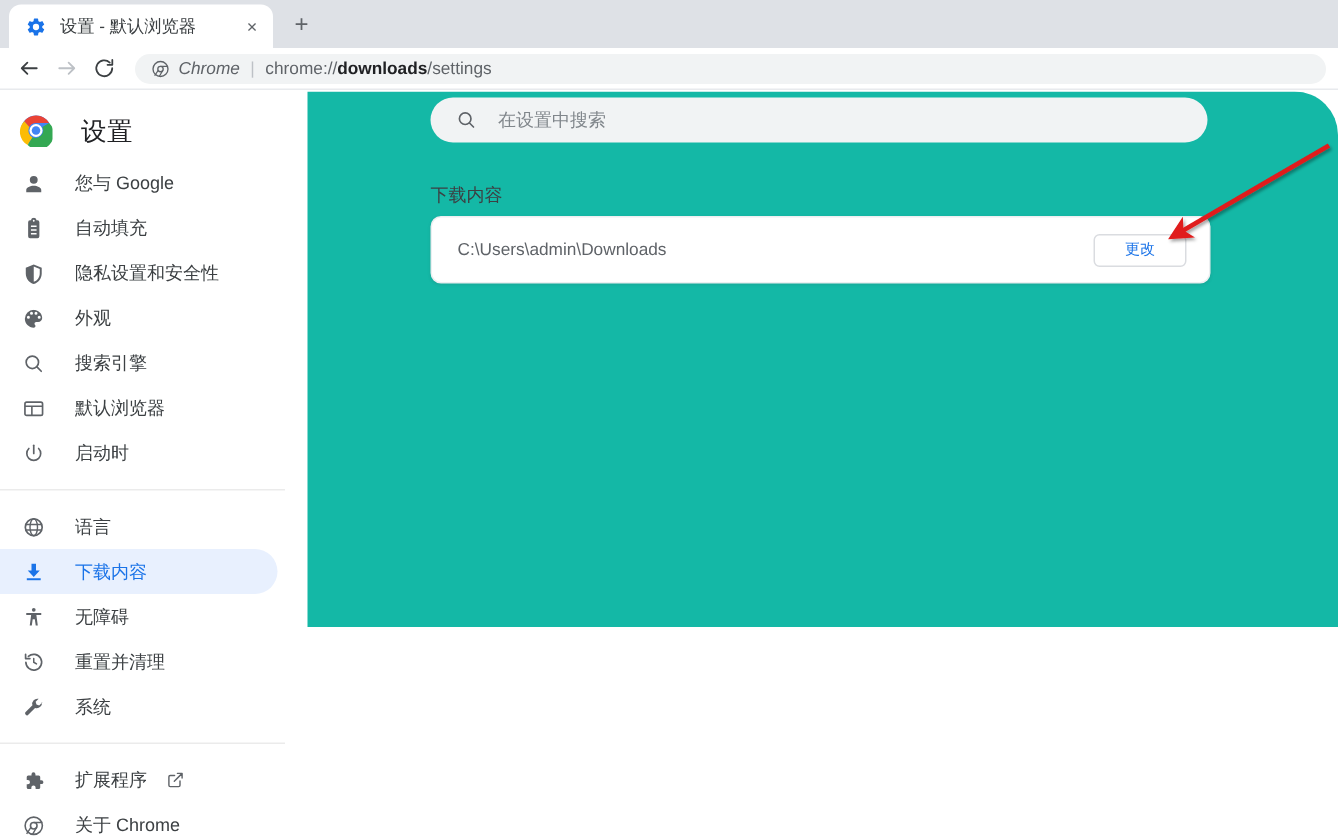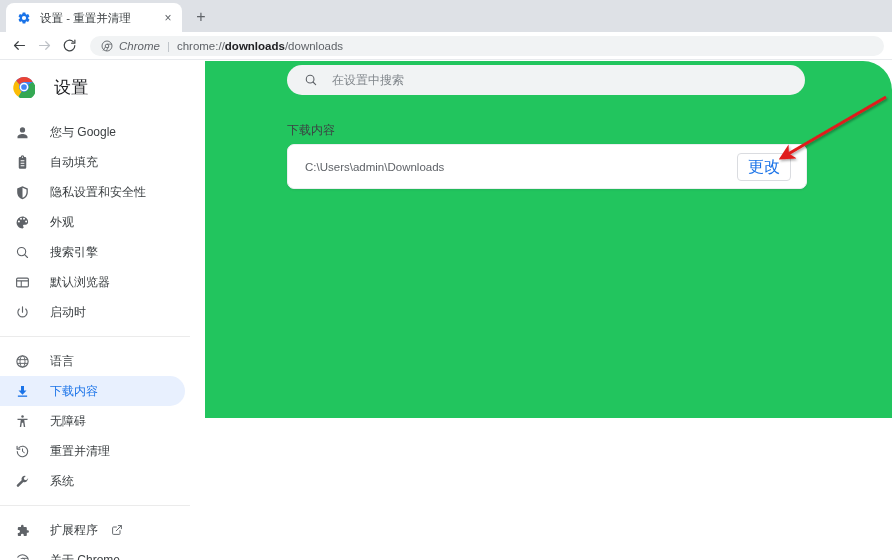--- a/index.html
+++ b/index.html
@@ -158,21 +158,21 @@
     height: 40px;
     padding-left: 13px;
   }
   .brand-logo { width: 22px; height: 22px; flex: 0 0 22px; }
   .brand-title {
     font-size: 17px;
     color: #202124;
     margin-left: 19px;
     letter-spacing: 0.3px;
   }
-  .nav-group { margin-top: 10px; }
+  .nav-group { }
   .nav-item {
     display: flex;
     align-items: center;
     height: 30px;
     margin: 0 20px 0 0;
     padding-left: 14px;
     border-radius: 0 15px 15px 0;
     color: #5f6368;
     box-sizing: border-box;
   }
@@ -204,21 +204,21 @@
     background: #ebebeb;
     margin: 9px 15px 9px 0;
   }
 
   
   .main {
     position: absolute;
     left: 205px; top: 0;
     width: 687px;
     height: 357px;
-    background: #22c55e;
+    background: #14b8a6;
   }
   .searchbar {
     position: absolute;
     left: 82px; top: 4px;
     width: 518px; height: 30px;
     background: #f1f3f4;
     border-radius: 15px;
     display: flex;
     align-items: center;
     padding: 0 16px;
@@ -266,22 +266,22 @@
     color: #5f6368;
     white-space: nowrap;
     overflow: hidden;
     text-overflow: ellipsis;
   }
   .row-label.dark { color: #3c4043; }
   .change-btn {
     border: 1px solid #dadce0;
     border-radius: 4px;
     color: #1a73e8;
-    font-size: 16px;
-    padding: 5px 10px;
+    font-size: 10px;
+    padding: 5px 20px;
     background: #ffffff;
     line-height: 1;
     white-space: nowrap;
   }
   .toggle {
     width: 30px; height: 13px;
     background: #bdc1c6;
     border-radius: 7px;
     position: relative;
     flex: 0 0 30px;
@@ -310,21 +310,21 @@
 
 <div class="browser">
 
   <div class="tabstrip">
     <div class="tab">
       <span class="tab-favicon">
         <svg width="14" height="14" viewBox="0 0 24 24">
           <path fill="#1a73e8" d="M19.14 12.94a7.5 7.5 0 0 0 .06-.94 7.5 7.5 0 0 0-.06-.94l2.03-1.58a.5.5 0 0 0 .12-.62l-1.92-3.32a.5.5 0 0 0-.6-.22l-2.39.96a7.3 7.3 0 0 0-1.62-.94l-.36-2.54a.5.5 0 0 0-.5-.42h-3.84a.5.5 0 0 0-.5.42l-.36 2.54c-.58.24-1.12.56-1.62.94l-2.39-.96a.5.5 0 0 0-.6.22L2.67 8.86a.5.5 0 0 0 .12.62l2.03 1.58a7.5 7.5 0 0 0 0 1.88l-2.03 1.58a.5.5 0 0 0-.12.62l1.92 3.32c.12.22.38.3.6.22l2.39-.96c.5.38 1.04.7 1.62.94l.36 2.54c.04.24.25.42.5.42h3.84c.25 0 .46-.18.5-.42l.36-2.54c.58-.24 1.12-.56 1.62-.94l2.39.96c.22.08.48 0 .6-.22l1.92-3.32a.5.5 0 0 0-.12-.62l-2.03-1.58zM12 15.6A3.6 3.6 0 1 1 12 8.4a3.6 3.6 0 0 1 0 7.2z"></path>
         </svg>
       </span>
-      <span class="tab-title">设置 - 重置并清理</span>
+      <span class="tab-title">设置 - 默认浏览器</span>
       <span class="tab-close">×</span>
     </div>
     <div class="newtab">+</div>
   </div>
 
   <div class="toolbar">
     <div class="navbtn">
       <svg width="15" height="15" viewBox="0 0 24 24">
         <path fill="none" stroke="#3c4043" stroke-width="1.9" stroke-linecap="round" stroke-linejoin="round" d="M20 12H4M10 6l-6 6 6 6"></path>
       </svg>
@@ -343,21 +343,21 @@
     <div class="omnibox">
       <span class="omnibox-icon">
         <svg width="12" height="12" viewBox="0 0 24 24">
           <circle cx="12" cy="12" r="10" fill="none" stroke="#5f6368" stroke-width="1.8"></circle>
           <circle cx="12" cy="12" r="3.6" fill="none" stroke="#5f6368" stroke-width="1.8"></circle>
           <path fill="none" stroke="#5f6368" stroke-width="1.6" d="M12 8.4h9.4M8.9 13.8 4.2 21M15.1 13.8l-4.6 7.9"></path>
         </svg>
       </span>
       <span class="omni-label">Chrome</span>
       <span class="omni-sep">|</span>
-      <span class="omni-url"><span>chrome://</span><b>downloads</b><span>/downloads</span></span>
+      <span class="omni-url"><span>chrome://</span><b>downloads</b><span>/settings</span></span>
     </div>
   </div>
 
   <div class="page">
 
     <div class="sidebar">
 
       <div class="brand">
         <span class="brand-logo">
           <svg width="22" height="22" viewBox="0 0 48 48">

